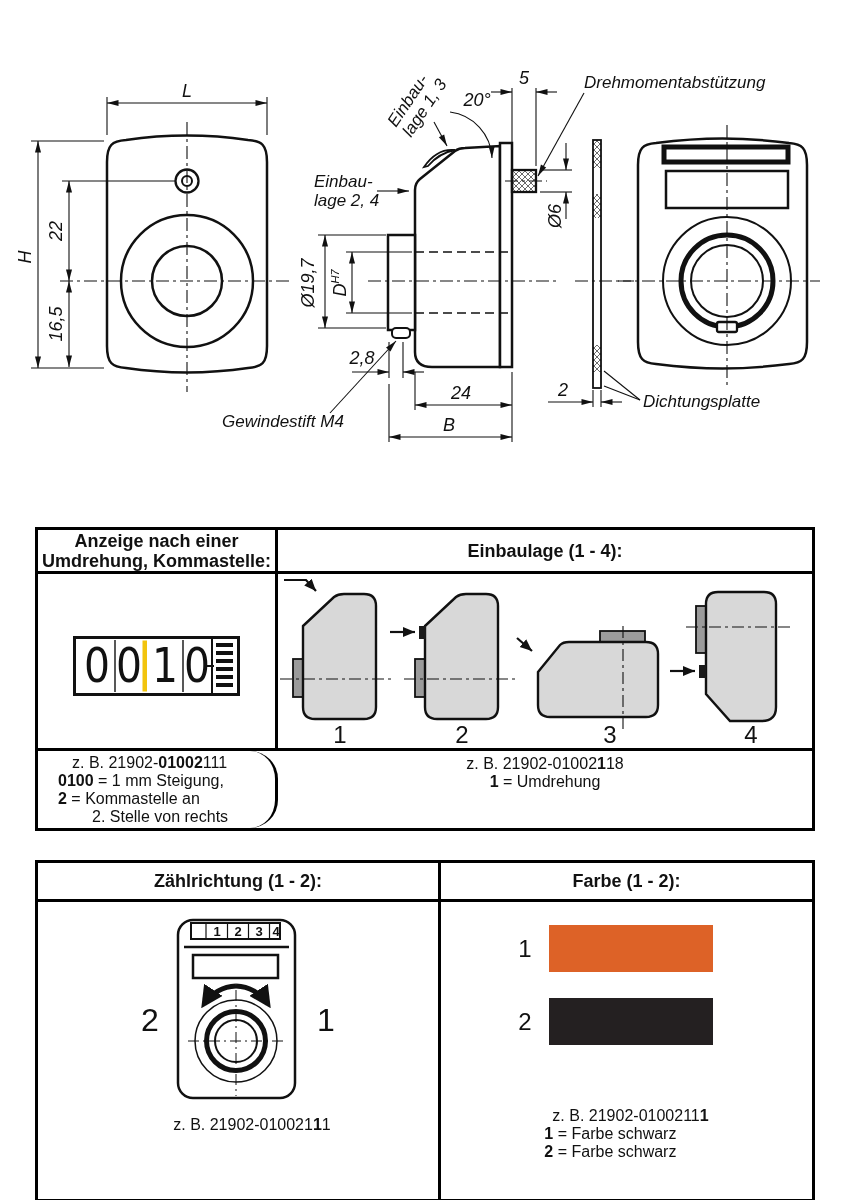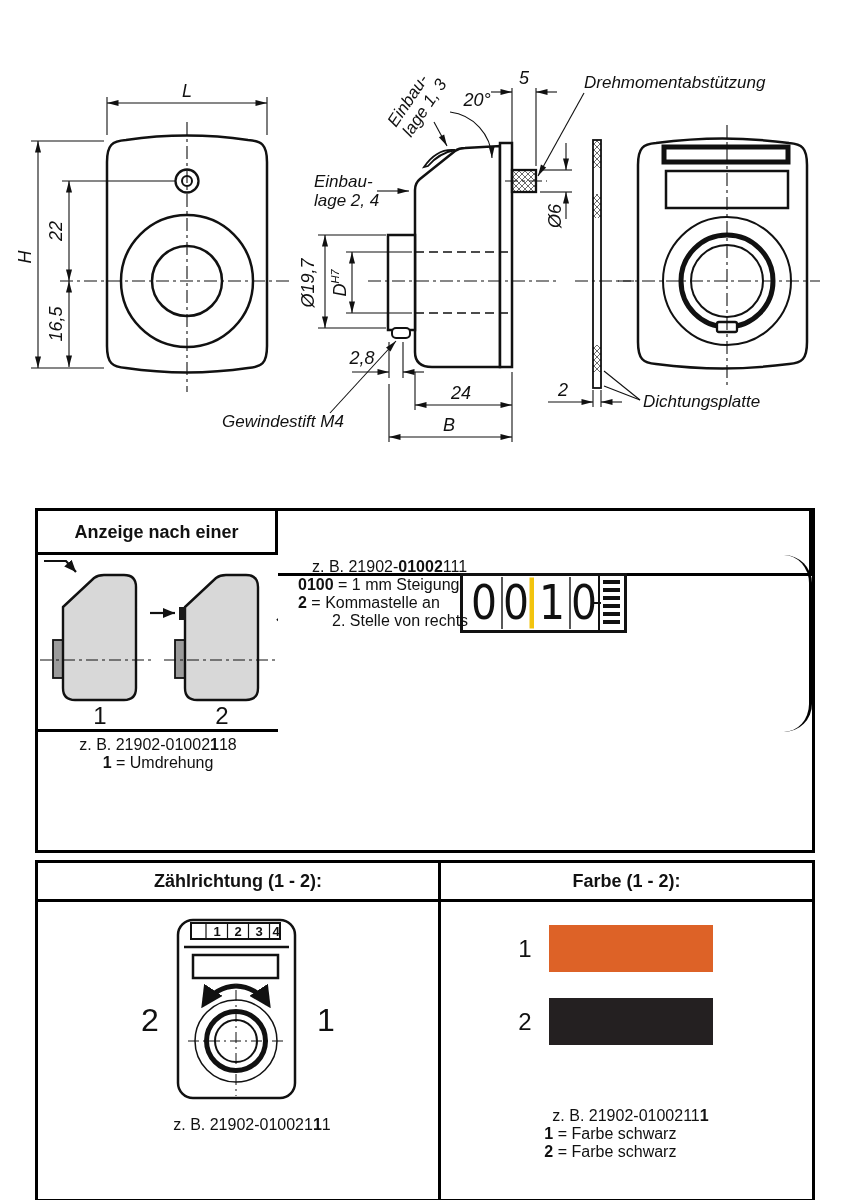--- a/index.html
+++ b/index.html
@@ -4,21 +4,21 @@
 <style>
   html,body{margin:0;padding:0;background:#fff;}
   .page{position:relative;width:848px;height:1200px;background:#fff;overflow:hidden;
         font-family:"Liberation Sans",sans-serif;color:#111;}
   svg text{fill:#111;}
   .dim{font:italic 18px "Liberation Sans",sans-serif;}
   .lbl{font:italic 17px "Liberation Sans",sans-serif;}
   .num{font:24px "Liberation Sans",sans-serif;}
   .tbl{position:absolute;border:3px solid #000;display:grid;box-sizing:border-box;}
   .tbl *{box-sizing:border-box;}
-  .tbl1{left:35px;top:508px;width:780px;height:345px;
+  .tbl1{left:35px;top:527px;width:780px;height:304px;
         grid-template-columns:240px 1fr;grid-template-rows:44px 177px 1fr;}
   .tbl2{left:35px;top:860px;width:780px;height:342px;
         grid-template-columns:403px 1fr;grid-template-rows:39px 1fr;}
   .cell{border-right:3px solid #000;border-bottom:3px solid #000;}
   .cell.lc{border-right:none;} .cell.lr{border-bottom:none;}
   .hdr{display:flex;flex-direction:column;justify-content:center;align-items:center;
        font-weight:bold;font-size:18px;line-height:20px;text-align:center;}
   .ft{font-size:16px;line-height:18px;border-radius:28px;}
   .b{font-weight:bold;}
   .counter-cell{display:flex;justify-content:center;align-items:flex-start;padding-top:62px;}
@@ -189,20 +189,24 @@
       <line x1="727" y1="125" x2="727" y2="388"></line>
       <line x1="618" y1="281" x2="820" y2="281"></line>
     </g>
   </g>
 </svg>
 
 
 <div class="tbl tbl1">
   <div class="cell hdr">
     <div>Anzeige nach einer</div>
+    <div>Umdrehung, Kommastelle:</div>
+  </div>
+  <div class="cell lc hdr">
+    <div>Einbaulage (1 - 4):</div>
   </div>
 
   <div class="cell counter-cell">
     <svg width="167" height="60" viewBox="0 0 167 60">
       <rect x="1.5" y="1.5" width="164" height="57" fill="#fff" stroke="#111" stroke-width="3"></rect>
       <line x1="42" y1="4" x2="42" y2="56" stroke="#111" stroke-width="1.4"></line>
       <line x1="110" y1="4" x2="110" y2="56" stroke="#111" stroke-width="1.4"></line>
       <rect x="69.5" y="4.5" width="4.5" height="51" fill="#F2C40E"></rect>
       <line x1="139" y1="3" x2="139" y2="57" stroke="#111" stroke-width="2"></line>
       <line x1="133" y1="30" x2="141" y2="30" stroke="#111" stroke-width="2"></line>

